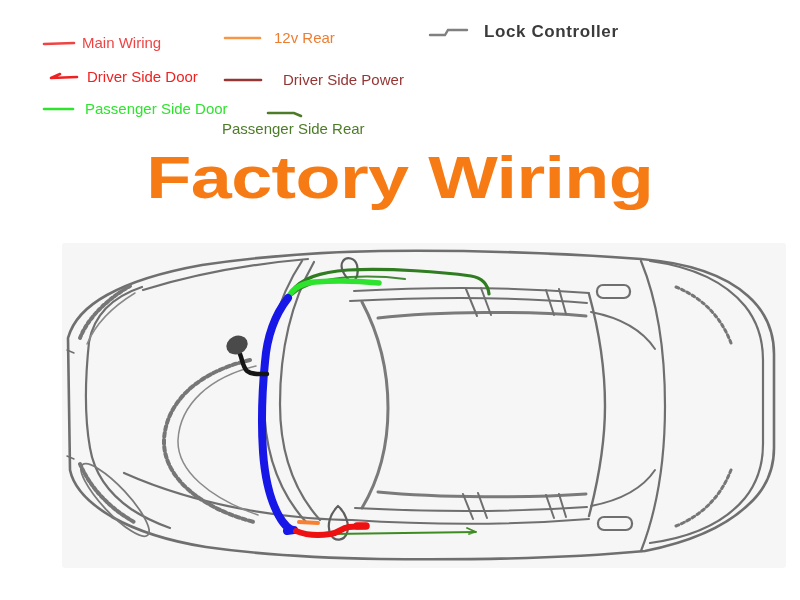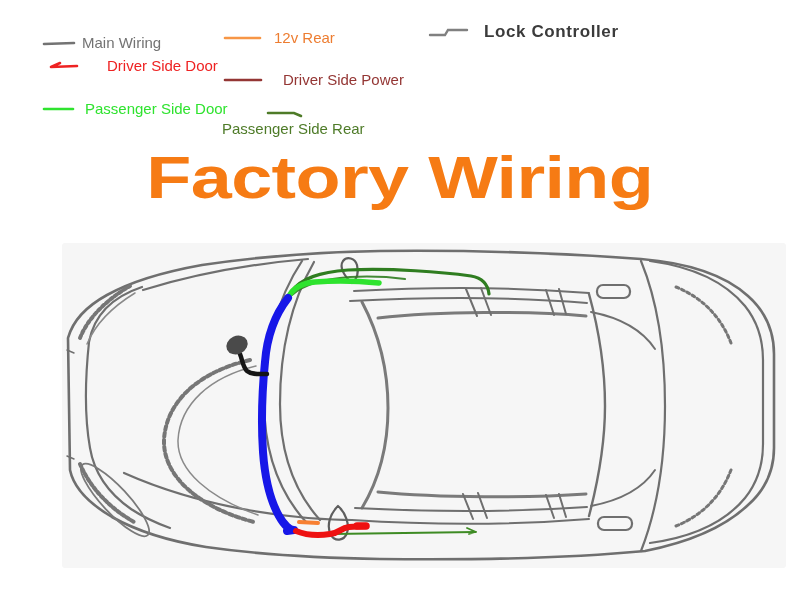--- a/index.html
+++ b/index.html
@@ -14,28 +14,28 @@
   .title-wrap{position:absolute;left:0;right:0;top:149px;text-align:center;}
   .title-wrap span{display:inline-block;font-size:59px;font-weight:bold;letter-spacing:-0.5px;
     line-height:1;transform:scaleX(1.25);transform-origin:center top;white-space:nowrap;}
   svg{display:block;}
 </style>
 </head>
 <body>
 
 <div class="stage">
 
-  <div class="lg" style="left: 42px; top: 35px; color: #737373;">
+  <div class="lg" style="left: 42px; top: 35px; color: #ef4444;">
     <svg class="sw g6" width="34" height="14">
       <path d="M2,8 L32,7" stroke="currentColor" stroke-width="2.6" fill="none" stroke-linecap="round"></path>
       </svg>
     <span class="lbl">Main Wiring</span>
   </div>
 
-  <div class="lg" style="left: 45px; top: 58px; color: rgb(238, 34, 34); gap: 20px;">
+  <div class="lg" style="left: 45px; top: 69px; color: rgb(238, 34, 34);">
     <svg class="sw g8" width="34" height="14">
       <path d="M32,7 L6,8 M6,8 L15,4" stroke="currentColor" stroke-width="2.6" fill="none" stroke-linecap="round"></path>
       </svg>
     <span class="lbl">Driver Side Door</span>
   </div>
 
   <div class="lg" style="left: 42px; top: 101px; color: rgb(47, 227, 47);">
     <svg class="sw g9" width="34" height="14">
       <path d="M2,7 L31,7" stroke="currentColor" stroke-width="2.6" fill="none" stroke-linecap="round"></path>
       </svg>

